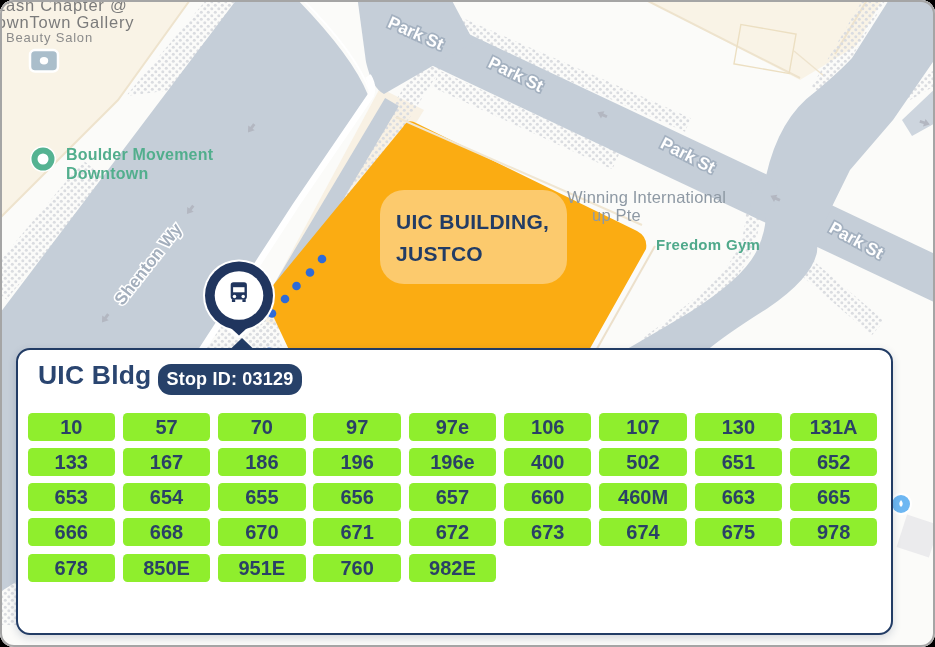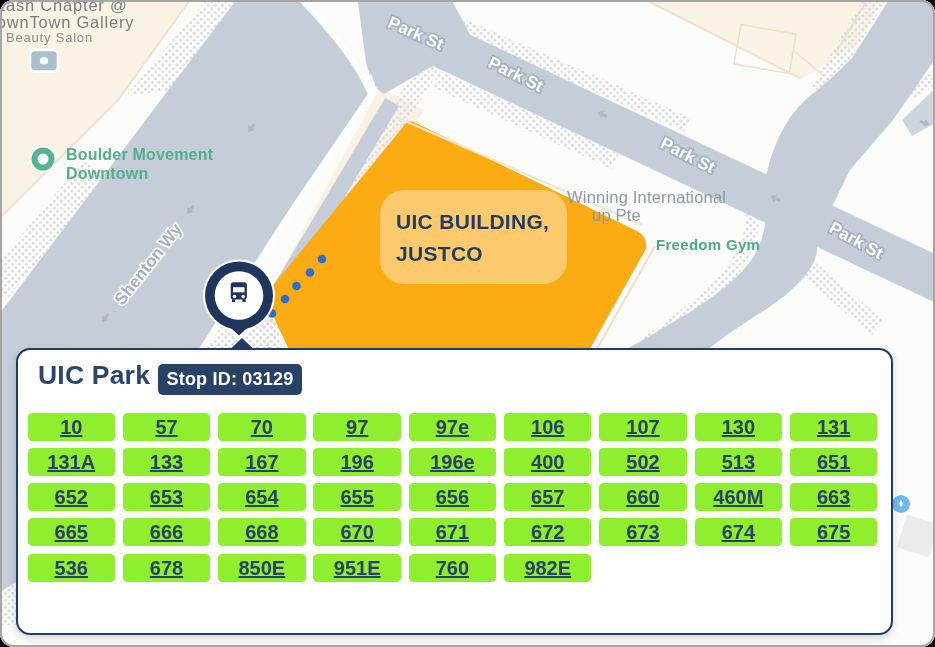--- a/index.html
+++ b/index.html
@@ -1,23 +1,23 @@
 <!DOCTYPE html>
 <html><head>
 <meta charset="utf-8">
 <style>
   html,body{margin:0;padding:0;background:#000;width:935px;height:647px;overflow:hidden;}
   *{box-sizing:border-box;font-family:"Liberation Sans",sans-serif;}
   .page{position:absolute;left:0;top:0;width:935px;height:647px;border-radius:14px;overflow:hidden;background:#fbfbf9;}
   .frame{position:absolute;left:0;top:0;width:935px;height:647px;border-radius:14px;border:2px solid #a5a5a5;pointer-events:none;z-index:50;}
   .panel{position:absolute;left:16px;top:347.5px;width:877px;height:287px;background:#fff;border:2.5px solid #223c65;border-radius:14px;z-index:20;box-shadow:0 3px 8px rgba(30,50,90,.18);}
   .title{position:absolute;left:20px;top:10px;font-size:26.5px;font-weight:bold;color:#2a4570;letter-spacing:0.2px;}
-  .badge{position:absolute;left:139.5px;top:14px;height:31px;background:#274169;color:#fff;font-size:18px;font-weight:bold;border-radius:5px;padding:0 9px;line-height:31px;letter-spacing:0.2px;}
+  .badge{position:absolute;left:139.5px;top:14px;height:31px;background:#274169;color:#fff;font-size:18px;font-weight:bold;border-radius:13px;padding:0 9px;line-height:31px;letter-spacing:0.2px;}
   .grid{position:absolute;left:9.5px;top:63px;display:grid;grid-template-columns:repeat(9,87.5px);grid-auto-rows:28px;column-gap:7.8px;row-gap:7.3px;}
-  .b{background:#8fee2d;border-radius:4.5px;color:#2a4166;font-size:20px;font-weight:bold;text-align:center;line-height:28px;text-decoration:underline;}
+  .b{background:#8fee2d;border-radius:4.5px;color:#2a4166;font-size:20px;font-weight:bold;text-align:center;line-height:28px;}
 </style>
 </head>
 <body>
 <div class="page">
 
 <svg width="935" height="647" viewBox="0 0 935 647" style="position:absolute;left:0;top:0;">
   <defs>
     <pattern id="dots" width="7" height="7" patternUnits="userSpaceOnUse">
       <circle cx="1.8" cy="1.8" r="1.5" fill="#dadce0"></circle>
       <circle cx="5.3" cy="5.3" r="1.5" fill="#dadce0"></circle>
@@ -156,62 +156,61 @@
     <rect x="233.1" y="287.2" width="11.4" height="5.1" fill="#fff"></rect>
     <circle cx="234.5" cy="296.5" r="1.75" fill="#fff"></circle>
     <circle cx="243.2" cy="296.5" r="1.75" fill="#fff"></circle>
   </g>
 
   <polygon points="230,349.5 242,338 254,349.5" fill="#223c65"></polygon>
 </svg>
 
 <div class="panel">
 
-  <div class="title">UIC Park</div>
+  <div class="title">UIC Bldg</div>
 
   <div class="badge">Stop ID: 03129</div>
 
   <div class="grid">
     <div class="b">10</div>
     <div class="b">57</div>
     <div class="b">70</div>
     <div class="b">97</div>
     <div class="b">97e</div>
     <div class="b">106</div>
     <div class="b">107</div>
     <div class="b">130</div>
-    <div class="b">131</div>
     <div class="b">131A</div>
     <div class="b">133</div>
     <div class="b">167</div>
+    <div class="b">186</div>
     <div class="b">196</div>
     <div class="b">196e</div>
     <div class="b">400</div>
     <div class="b">502</div>
-    <div class="b">513</div>
     <div class="b">651</div>
     <div class="b">652</div>
     <div class="b">653</div>
     <div class="b">654</div>
     <div class="b">655</div>
     <div class="b">656</div>
     <div class="b">657</div>
     <div class="b">660</div>
     <div class="b">460M</div>
     <div class="b">663</div>
     <div class="b">665</div>
     <div class="b">666</div>
     <div class="b">668</div>
     <div class="b">670</div>
     <div class="b">671</div>
     <div class="b">672</div>
     <div class="b">673</div>
     <div class="b">674</div>
     <div class="b">675</div>
-    <div class="b">536</div>
+    <div class="b">978</div>
     <div class="b">678</div>
     <div class="b">850E</div>
     <div class="b">951E</div>
     <div class="b">760</div>
     <div class="b">982E</div>
   </div>
 </div>
 </div>
 
 <div class="frame"></div>

